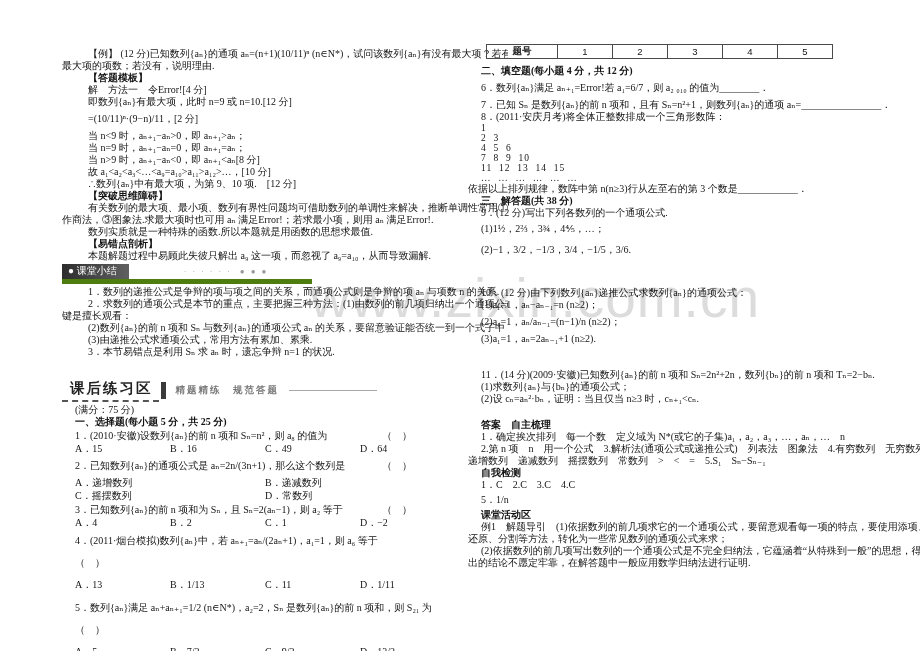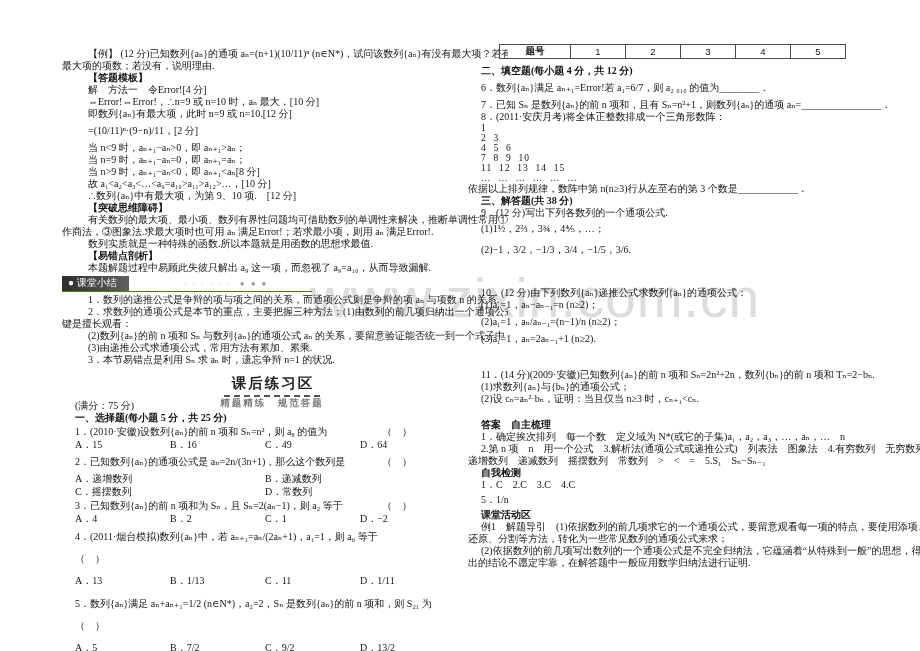--- a/index.html
+++ b/index.html
@@ -19,63 +19,62 @@
   .tall18{line-height:18px;}
   .tall20{line-height:20px;}
   .tall22{line-height:22px;}
   .mt2{margin-top:2px;}
   .g14{margin-top:14px;}
   .g24{margin-top:24px;}
   .g26{margin-top:26px;}
   .num{font-size:9.5px;line-height:10px;letter-spacing:1px;}
   
   .badge-row{margin-top:2px;margin-bottom:2px;height:15px;display:flex;align-items:center;
-             border-bottom:1px solid #4d7c0f;width:250px;}
+             border-bottom:5px solid #4d7c0f;width:250px;}
   .badge{background:linear-gradient(90deg,#2d2d2d,#606060);color:#fff;font-size:10px;
          line-height:14px;padding:0 12px 1px 6px;display:inline-block;white-space:pre;
          font-family:"Liberation Sans","DejaVu Sans",sans-serif;}
   .badge-dots{color:#9a9a9a;font-size:8px;letter-spacing:2px;margin-left:55px;white-space:pre;}
   
-  .phead{display:flex;align-items:center;margin-top:8px;height:24px;flex-direction:column;}
+  .phead{display:flex;align-items:center;margin-top:20px;height:24px;}
   .phead-title{font-weight:bold;font-size:14.5px;color:#222;letter-spacing:2px;
          border-bottom:2px dashed #555;padding:0 6px 2px 8px;white-space:pre;
          font-family:"Liberation Sans","DejaVu Sans",sans-serif;}
   .phead-bar{width:5px;height:17px;background:#3a3a3a;margin:0 10px 0 2px;}
   .phead-sub{font-size:9.5px;color:#7a7a7a;letter-spacing:2px;white-space:pre;font-weight:bold;}
   .phead-rule{width:88px;height:1px;background:#a8a8a8;margin-left:10px;}
   
   .qrow{display:flex;justify-content:space-between;padding-left:13px;padding-right:70px;
         font-size:10px;line-height:13px;white-space:pre;margin-top:1px;overflow:hidden;}
   .orow{display:grid;padding-left:13px;font-size:10px;line-height:13px;white-space:pre;}
   .cols4{grid-template-columns:repeat(4,95px);}
   .cols2{grid-template-columns:repeat(2,190px);}
   .orow.tall22{line-height:22px;}
   .qrow.tall20{line-height:20px;}
   .qrow.tall22{line-height:22px;flex-direction:column;}
   
-  .anstable{border-collapse:collapse;margin-left:31px;margin-bottom:6px;
+  .anstable{border-collapse:collapse;margin-left:18px;margin-bottom:6px;
         font-family:"Liberation Sans","DejaVu Sans",sans-serif;}
   .anstable td{border:1px solid #4a4a4a;height:13px;font-size:9.5px;text-align:center;
         padding:0 2px;min-width:50px;}
   .anstable td.lbl{min-width:66px;font-weight:bold;}
 </style>
 </head>
 <body>
 
 <div class="page">
 
   <div class="watermark">www.zixin.com.cn</div>
 
   <div class="col col-left">
 
     <div class="ln ind2">【例】 (12 分)已知数列{aₙ}的通项 aₙ=(n+1)(10/11)ⁿ (n∈N*)，试问该数列{aₙ}有没有最大项？若有，求出</div>
     <div class="ln flush">最大项的项数；若没有，说明理由.</div>
     <div class="ln ind2 b">【答题模板】</div>
     <div class="ln ind2">解　方法一　令Error![4 分]</div>
-    <div class="ln ind2">⇔Error!⇔Error!，∴n=9 或 n=10 时，aₙ 最大，[10 分]</div>
     <div class="ln ind2">即数列{aₙ}有最大项，此时 n=9 或 n=10.[12 分]</div>
     <div class="ln ind2 tall22">=(10/11)ⁿ·(9−n)/11，[2 分]</div>
     <div class="ln ind2">当 n&lt;9 时，aₙ₊₁−aₙ&gt;0，即 aₙ₊₁&gt;aₙ；</div>
     <div class="ln ind2">当 n=9 时，aₙ₊₁−aₙ=0，即 aₙ₊₁=aₙ；</div>
     <div class="ln ind2">当 n&gt;9 时，aₙ₊₁−aₙ&lt;0，即 aₙ₊₁&lt;aₙ[8 分]</div>
     <div class="ln ind2">故 a₁&lt;a₂&lt;a₃&lt;…&lt;a₉=a₁₀&gt;a₁₁&gt;a₁₂&gt;…，[10 分]</div>
     <div class="ln ind2">∴数列{aₙ}中有最大项，为第 9、10 项.　[12 分]</div>
     <div class="ln ind2 b">【突破思维障碍】</div>
     <div class="ln ind2">有关数列的最大项、最小项、数列有界性问题均可借助数列的单调性来解决，推断单调性常用①作差法，②</div>
     <div class="ln flush">作商法，③图象法.求最大项时也可用 aₙ 满足Error!；若求最小项，则用 aₙ 满足Error!.</div>

